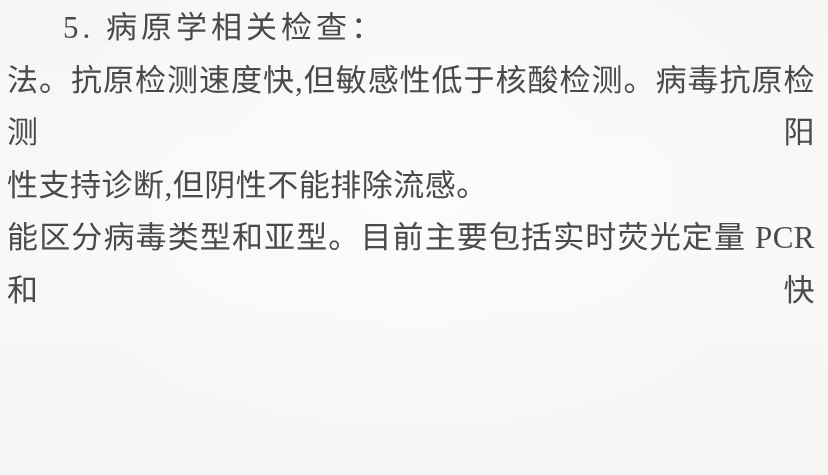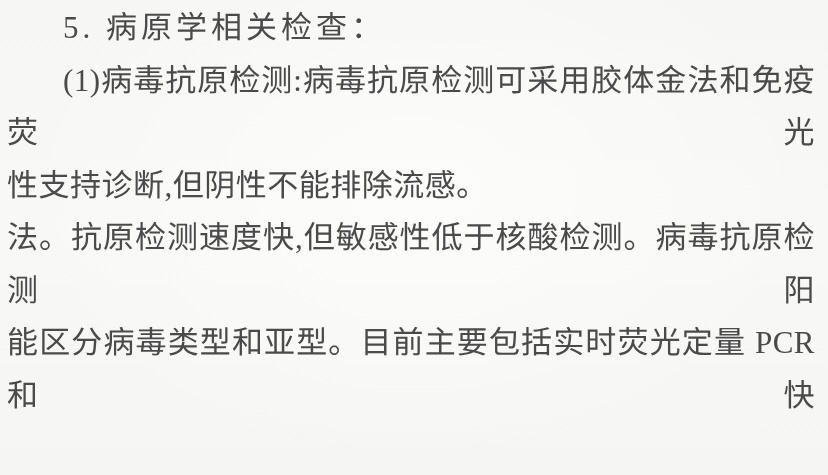--- a/index.html
+++ b/index.html
@@ -46,23 +46,22 @@
 </head>
 <body>
 
 <div class="page">
 
   <div class="paragraph">
     <div class="line indent spread">5. 病原学相关检查：</div>
   </div>
 
   <div class="paragraph">
-    <div class="line fill indent">(1)病毒抗原检测:病毒抗原检测可采用胶体金法和免疫荧光</div>
+    <div class="line fill">法。抗原检测速度快,但敏感性低于核酸检测。病毒抗原检测阳</div>
     <div class="line">性支持诊断,但阴性不能排除流感。</div>
-    <div class="line fill">法。抗原检测速度快,但敏感性低于核酸检测。病毒抗原检测阳</div>
   </div>
 
   <div class="paragraph">
     <div class="line fill">能区分病毒类型和亚型。目前主要包括实时荧光定量 PCR 和快</div>
 
   </div>
 
 </div>
 
 </body></html>

